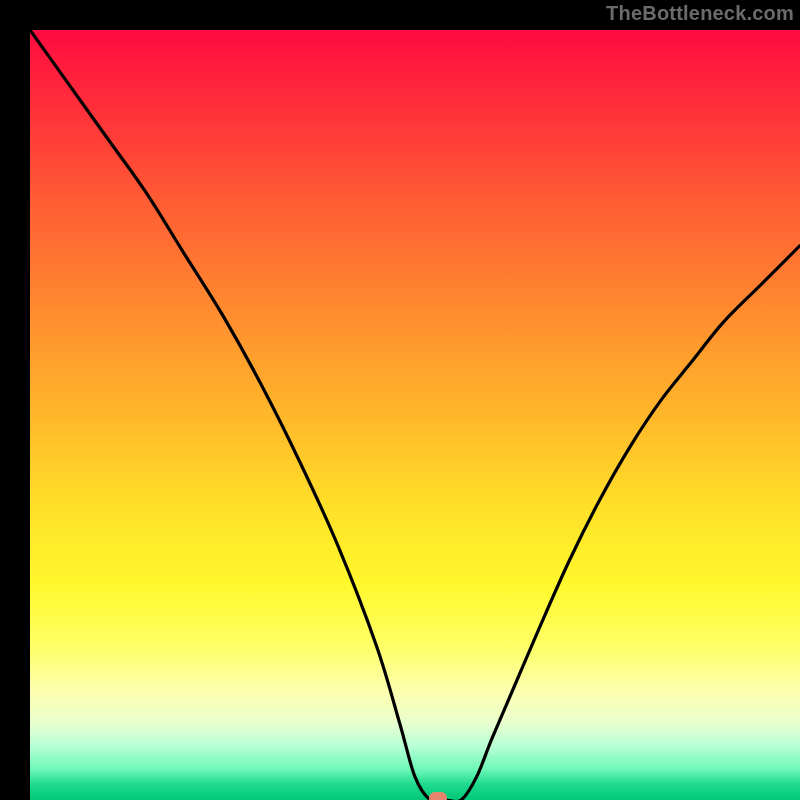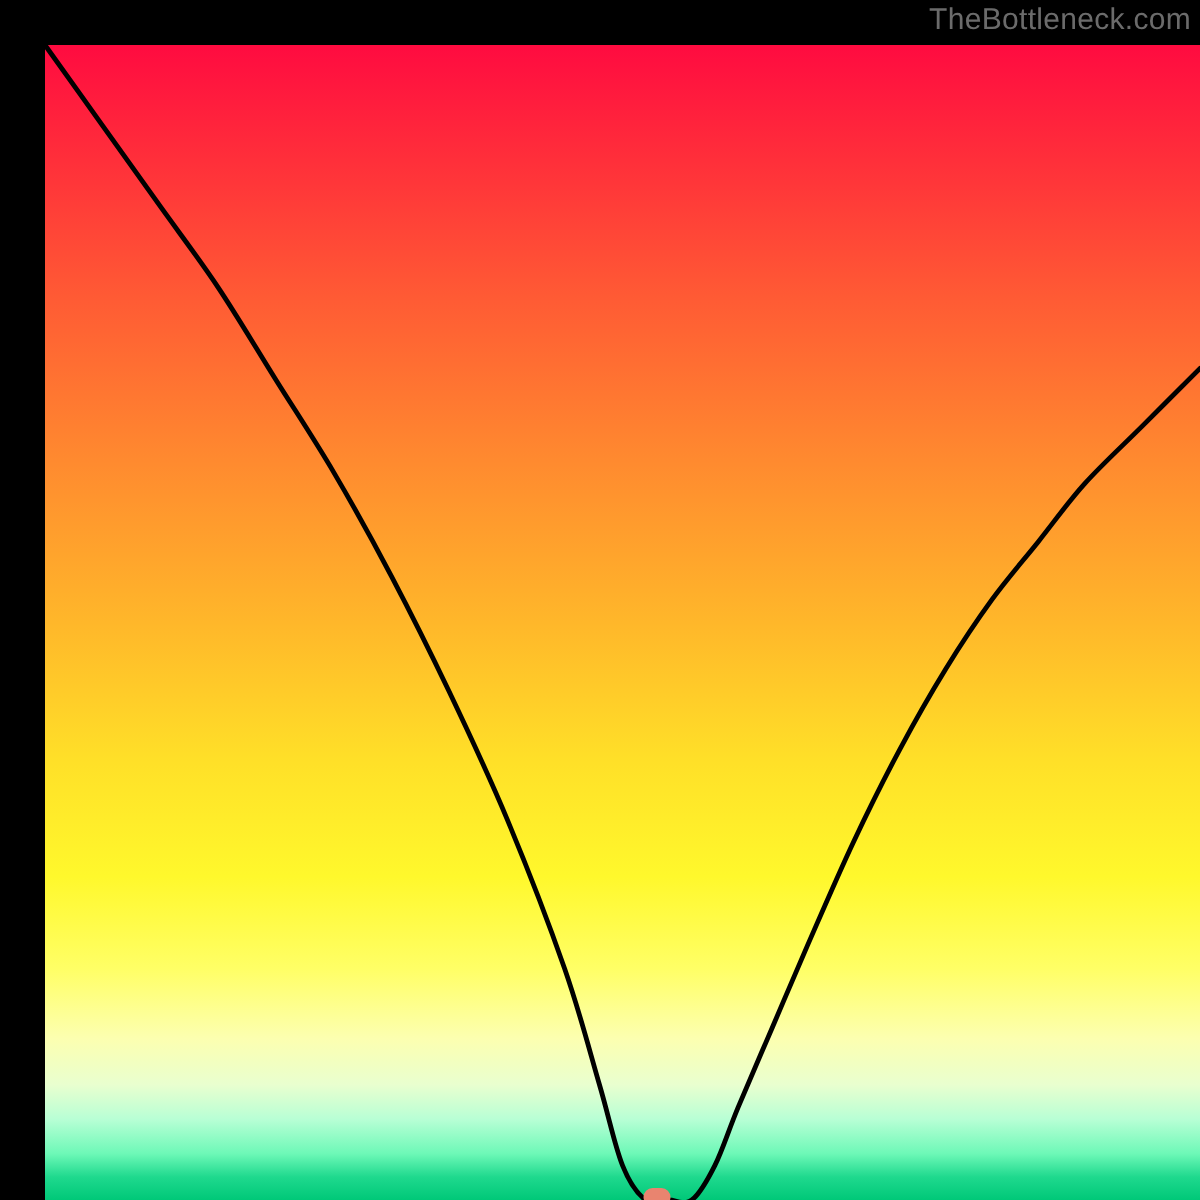--- a/index.html
+++ b/index.html
@@ -10,21 +10,21 @@
     background: #000;
     font-family: Arial, Helvetica, sans-serif;
     overflow: hidden;
   }
   .watermark {
     position: absolute;
     top: 2px;
     right: 6px;
     color: #6b6b6b;
     font-size: 20px;
-    font-weight: 400;
+    font-weight: 700;
     letter-spacing: 0.2px;
     z-index: 10;
   }
   .plot-area {
     position: absolute;
     left: 30px;
     top: 30px;
     width: 770px;
     height: 770px;
     overflow: hidden;

